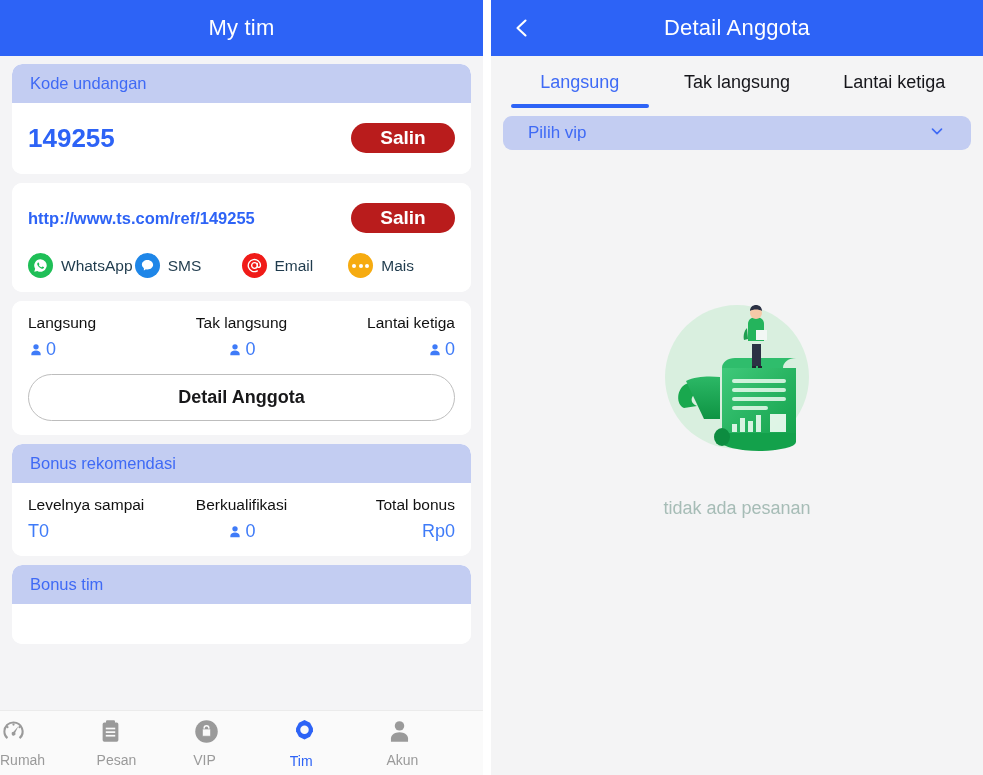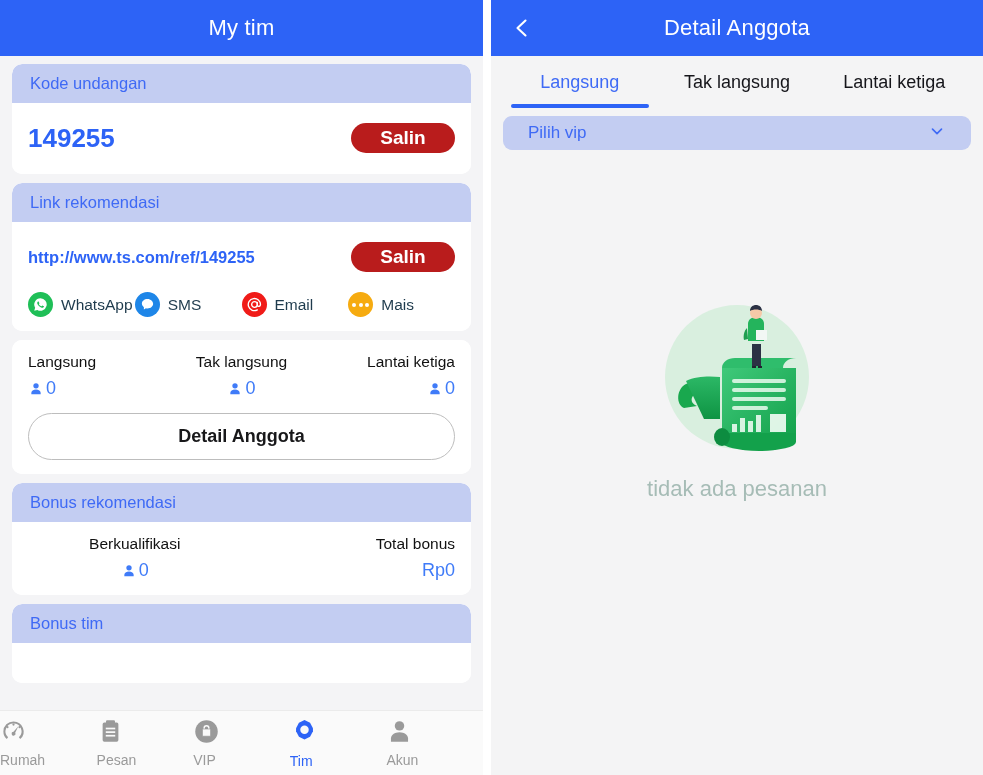--- a/index.html
+++ b/index.html
@@ -288,21 +288,22 @@
   }
   .select-text { color: #3f6af5; font-size: 17px; }
 
   .empty-state {
     display: flex;
     flex-direction: column;
     align-items: center;
     margin-top: 132px;
   }
   .empty-text {
-    font-size: 22px;
+    margin-top: 22px;
+    font-size: 18px;
     color: #a6bcb6;
   }
 </style>
 </head>
 <body>
 
 <div class="screen">
 
   <div class="panel-left">
 
@@ -318,23 +319,20 @@
         </div>
         <div class="card-body">
           <div class="value-row">
             <span class="code-value">149255</span>
             <button class="btn-copy">Salin</button>
           </div>
         </div>
       </div>
 
       <div class="card">
-        <div class="card-head">
-          <span class="card-head-title">Link rekomendasi</span>
-        </div>
         <div class="card-body">
           <div class="value-row">
             <span class="link-value">http://www.ts.com/ref/149255</span>
             <button class="btn-copy">Salin</button>
           </div>
 
           <div class="share-row">
 
             <div class="share-item">
               <span class="share-ic ic-wa">
@@ -427,20 +425,26 @@
         </div>
       </div>
 
       <div class="card">
         <div class="card-head">
           <span class="card-head-title">Bonus rekomendasi</span>
         </div>
         <div class="card-body">
           <div class="stats">
 
+            <div class="stat-col c1">
+              <div class="stat-label">Levelnya sampai</div>
+              <div class="stat-value">
+                <span>T0</span>
+              </div>
+            </div>
 
             <div class="stat-col c2">
               <div class="stat-label">Berkualifikasi</div>
               <div class="stat-value">
                 <span class="person-glyph">
                   <svg width="16" height="16" viewBox="0 0 24 24" fill="#3f7bf8">
                       <circle cx="12" cy="7.2" r="4"></circle>
                       <path d="M12 12.6c-4 0-7 2.3-7 5.2V20h14v-2.2c0-2.9-3-5.2-7-5.2z"></path>
                     </svg>
                 </span>

